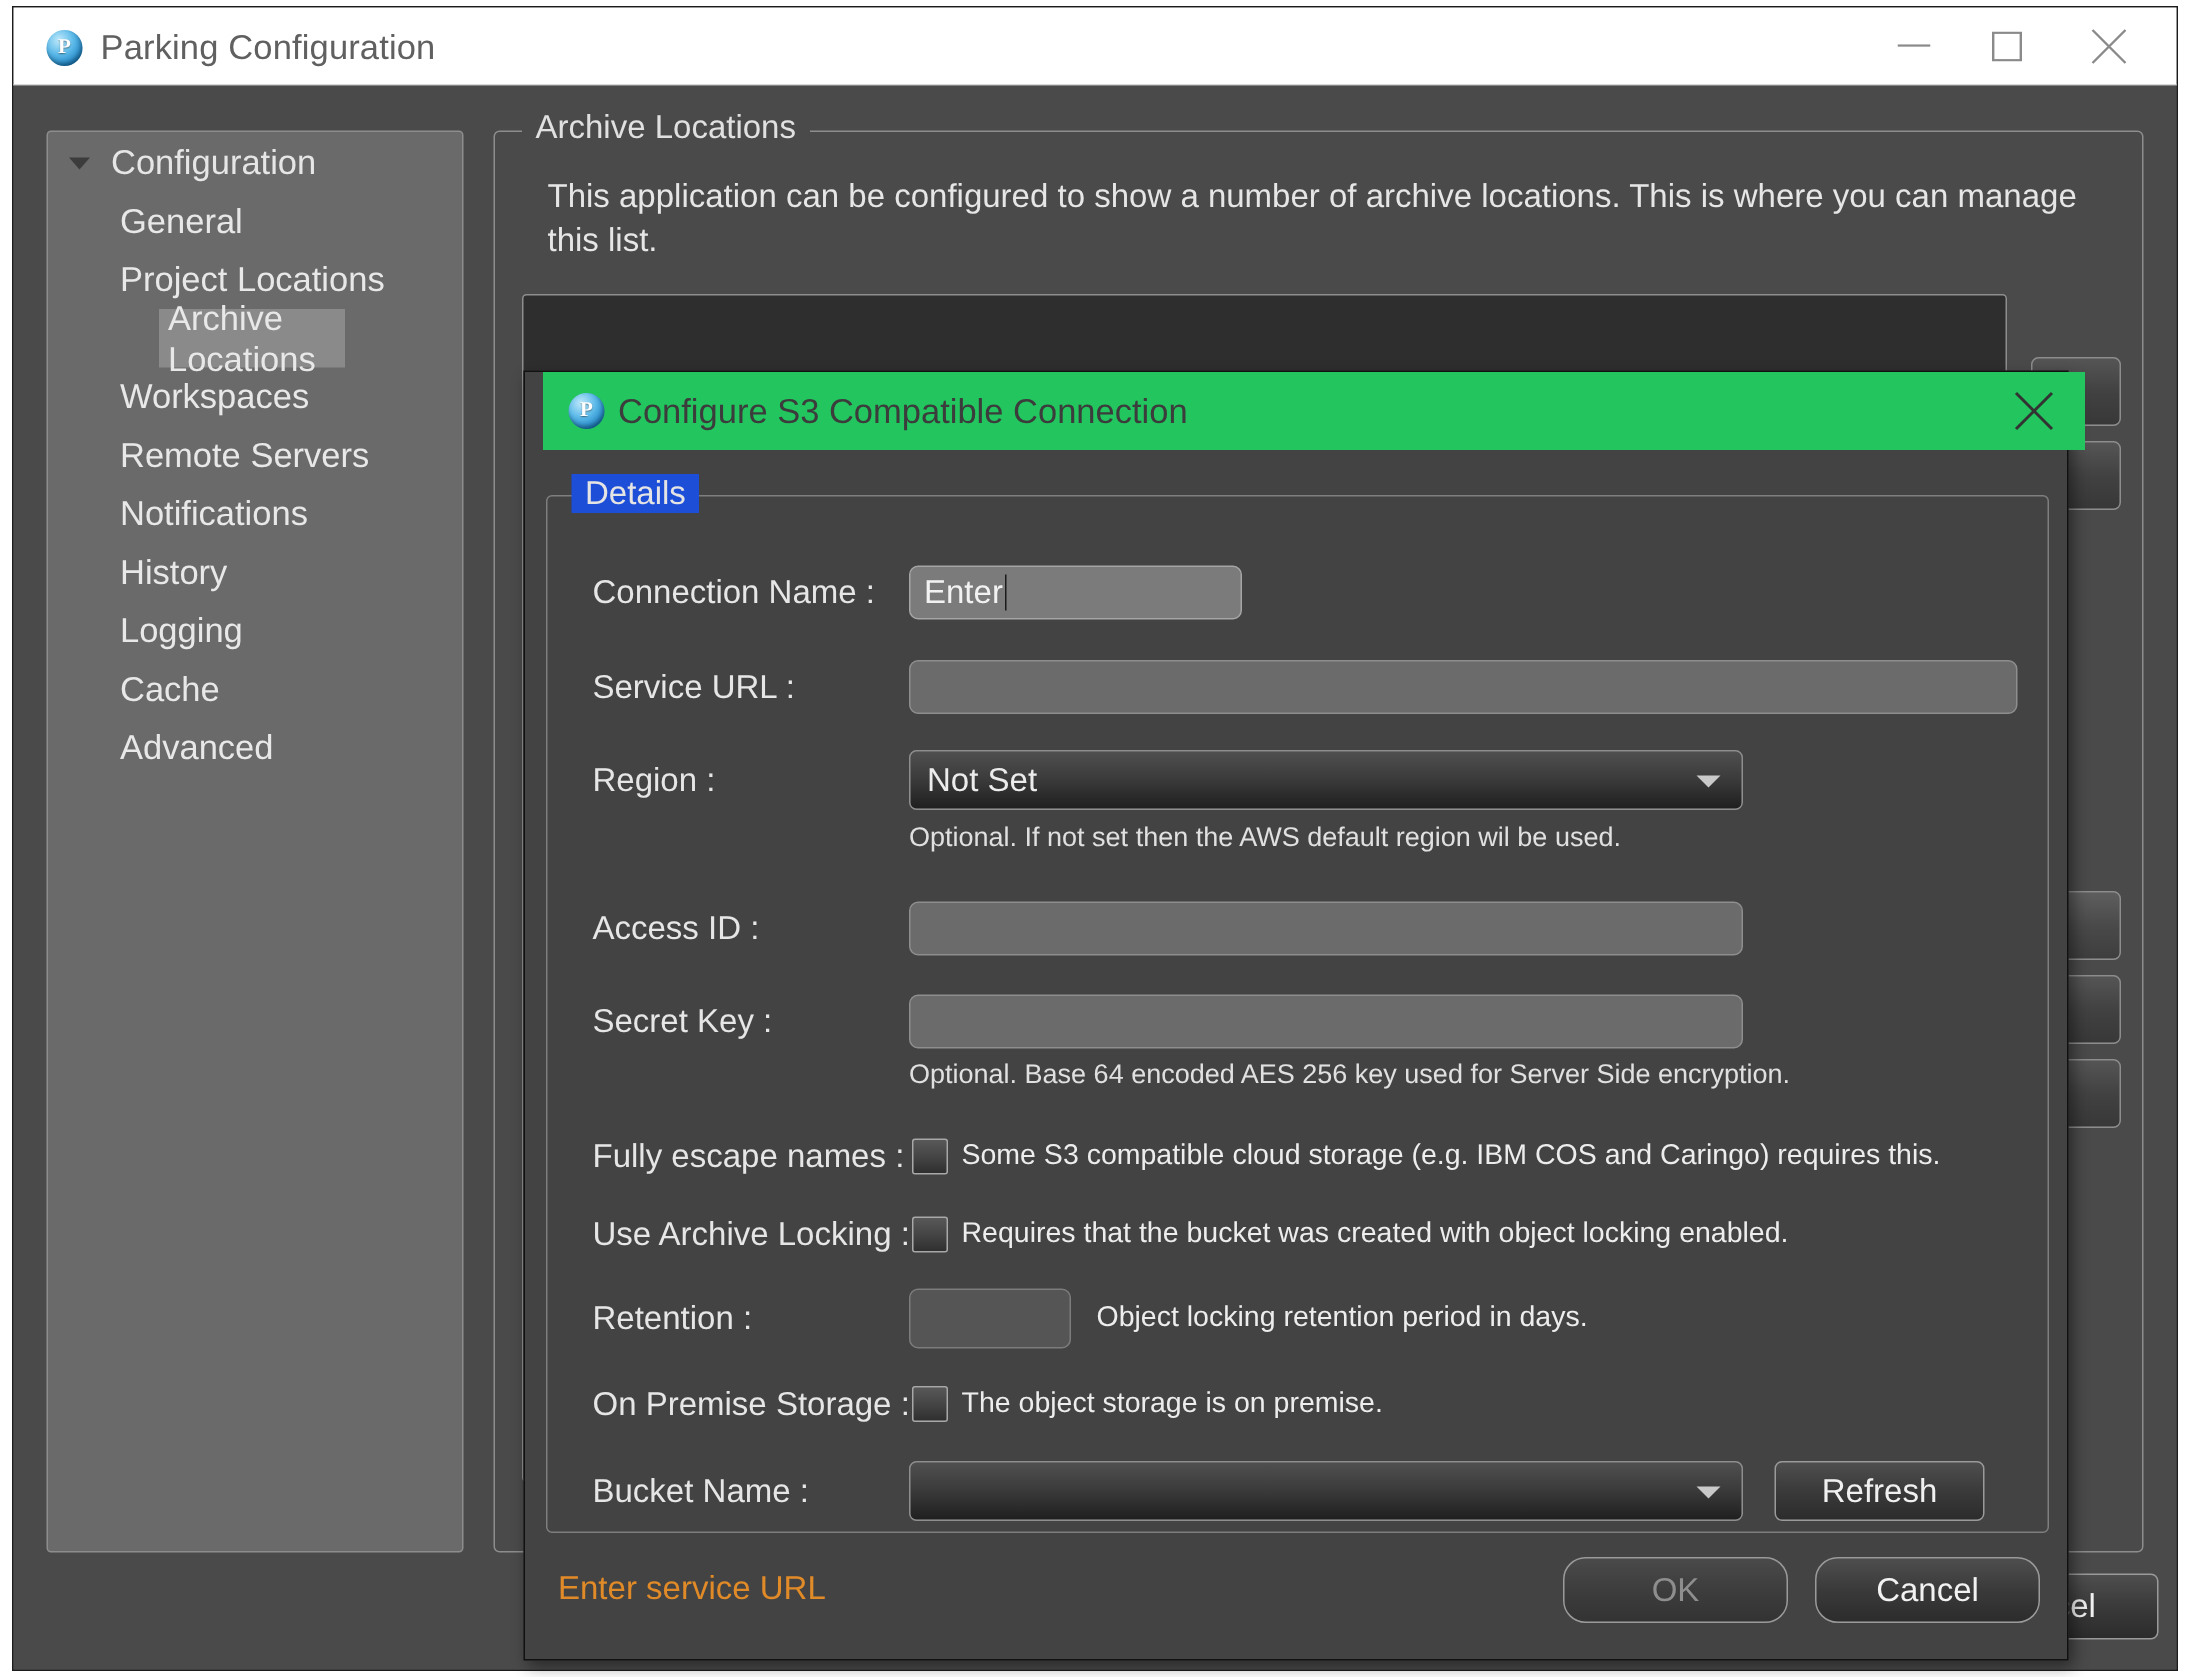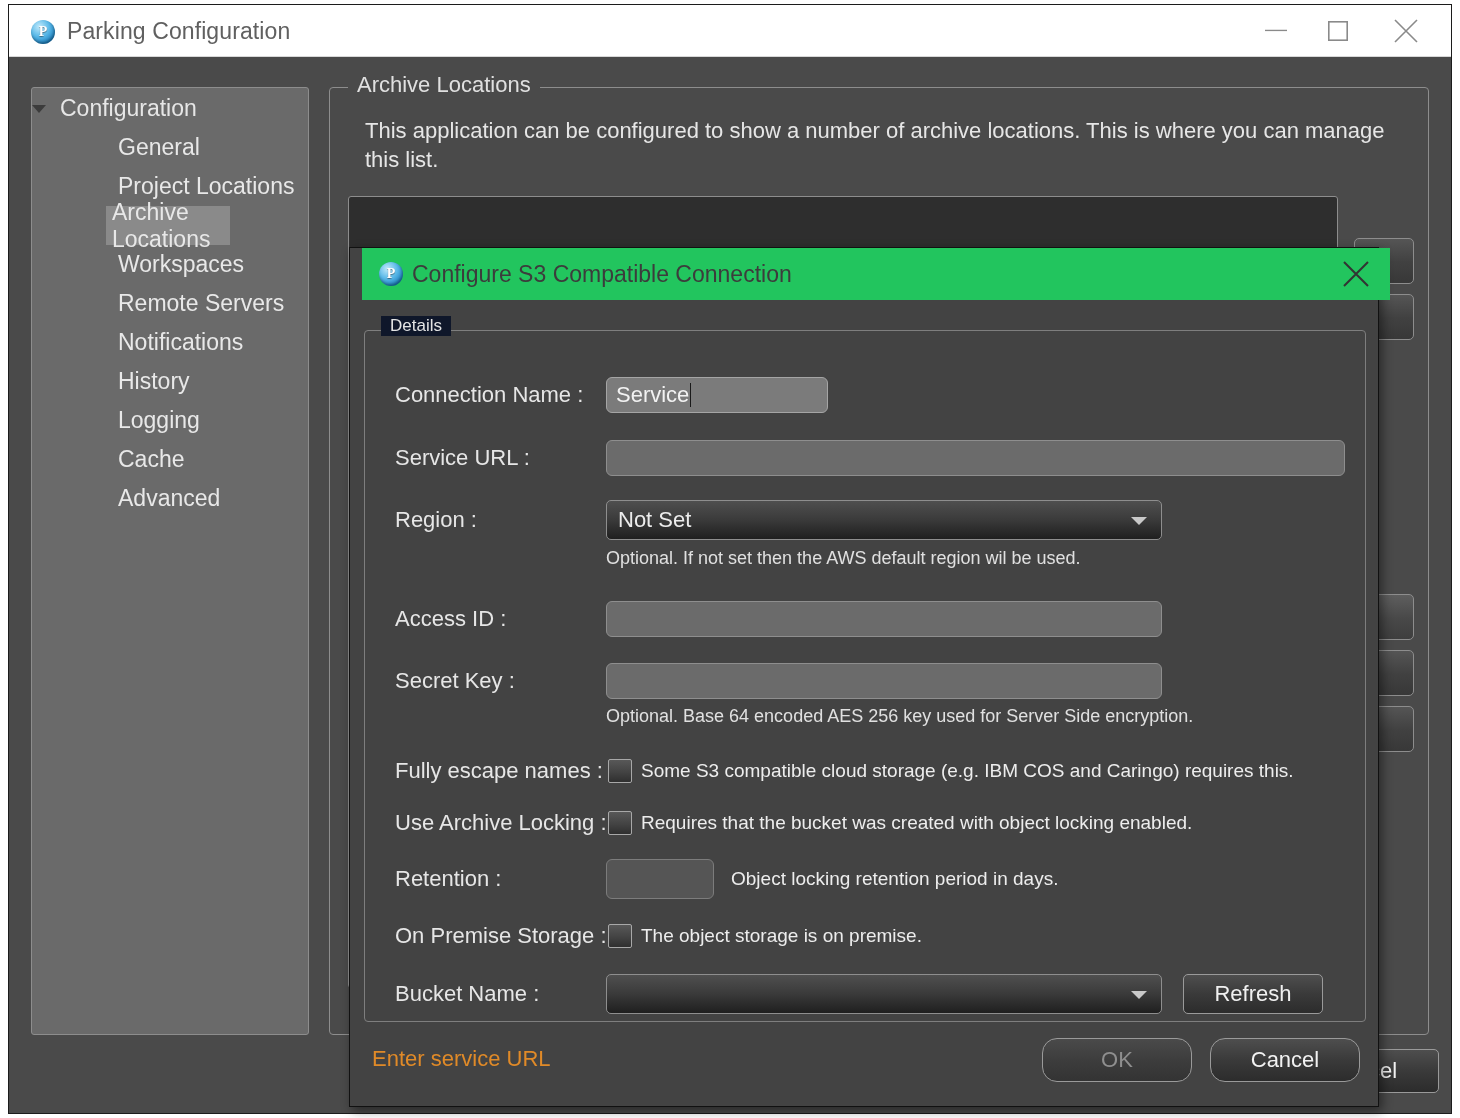--- a/index.html
+++ b/index.html
@@ -103,38 +103,39 @@
     background: #6a6a6a;
     border: 1px solid #8d8d8d;
     border-radius: 3px;
     box-sizing: border-box;
   }
   #sidebar-root {
     position: relative;
     height: 40px;
     display: flex;
     align-items: center;
+    padding-left: 14px;
   }
   #sidebar-root .caret {
     width: 0; height: 0;
     border-left: 7px solid transparent;
     border-right: 7px solid transparent;
     border-top: 8px solid #3c3c3c;
     margin-right: 14px;
     margin-top: 2px;
   }
   #sidebar-root .label {
     font-size: 23px;
     color: #e6e6e6;
   }
   .nav-item {
     height: 39px;
     display: flex;
     align-items: center;
-    padding-left: 86px;
+    padding-left: 48px;
     font-size: 23px;
     color: #e8e8e8;
     cursor: default;
   }
   .nav-item.selected {
     background: #8a8a8a;
     margin-left: 74px;
     padding-left: 6px;
     margin-right: 78px;
   }
@@ -289,23 +290,23 @@
     width: 1002px;
     height: 692px;
     border: 1px solid #7e7e7e;
     border-radius: 4px;
     box-sizing: border-box;
   }
   #details-legend {
     position: absolute;
     left: 16px;
     top: -15px;
-    background: #0f172a;
+    background: #1d4ed8;
     padding: 0 9px;
-    font-size: 17px;
+    font-size: 22px;
     color: #e4e4e4;
   }
 
   .frow {
     position: absolute;
     left: 0;
     width: 100%;
     height: 40px;
   }
   .flabel {
@@ -547,21 +548,21 @@
               <path d="M1 1 L25 25 M25 1 L1 25" stroke="#333333" stroke-width="2" fill="none"></path>
             </svg>
         </div>
       </div>
 
       <div id="details-group">
         <div id="details-legend">Details</div>
 
         <div class="frow" style="top:44px">
           <div class="flabel">Connection Name :</div>
-          <div class="finput focused" style="width:222px"><span>Service</span><span class="caretbar"></span></div>
+          <div class="finput focused" style="width:222px"><span>Enter</span><span class="caretbar"></span></div>
         </div>
 
         <div class="frow" style="top:107px">
           <div class="flabel">Service URL :</div>
           <div class="finput" style="width:739px"><span></span></div>
         </div>
 
         <div class="frow" style="top:169px">
           <div class="flabel">Region :</div>
           <div class="fselect" style="width:556px">

